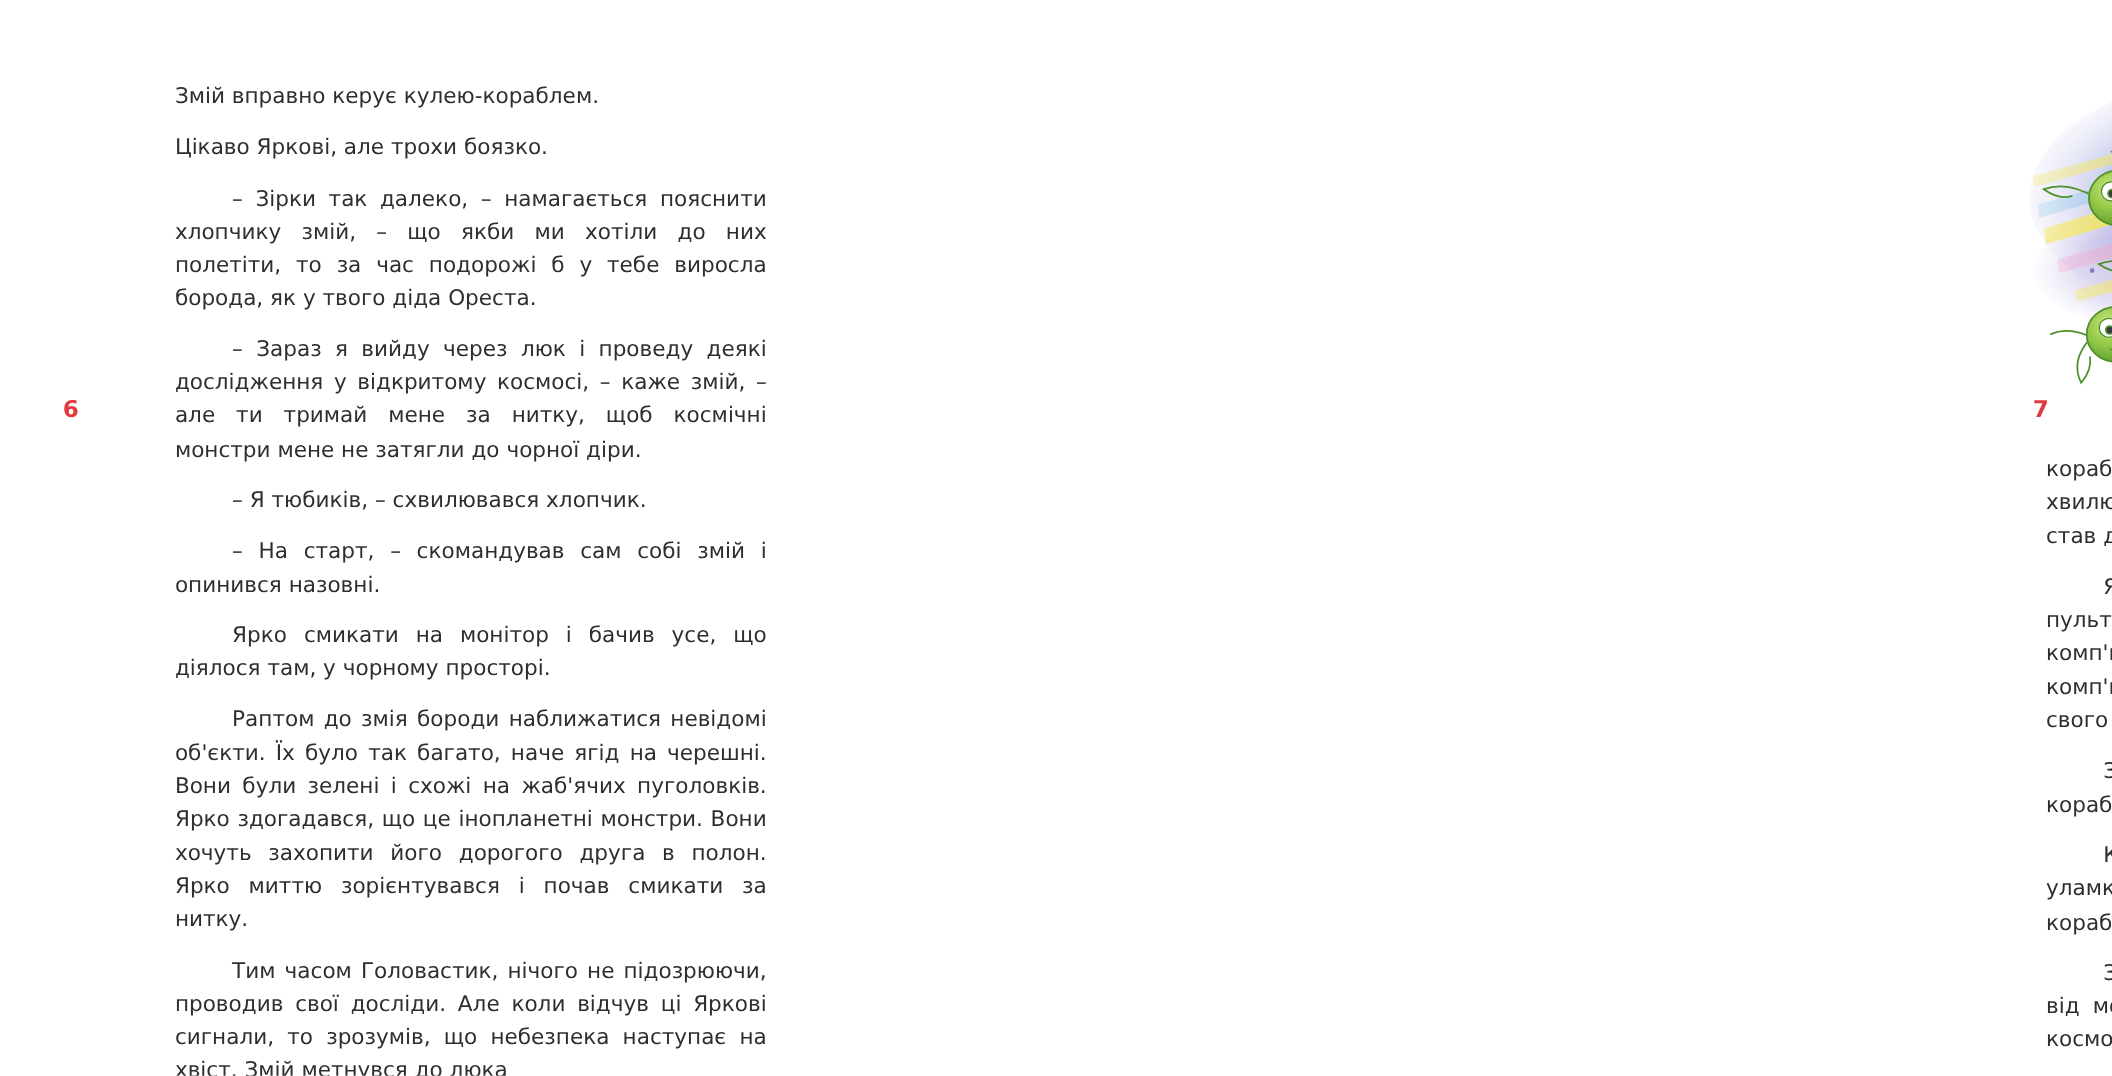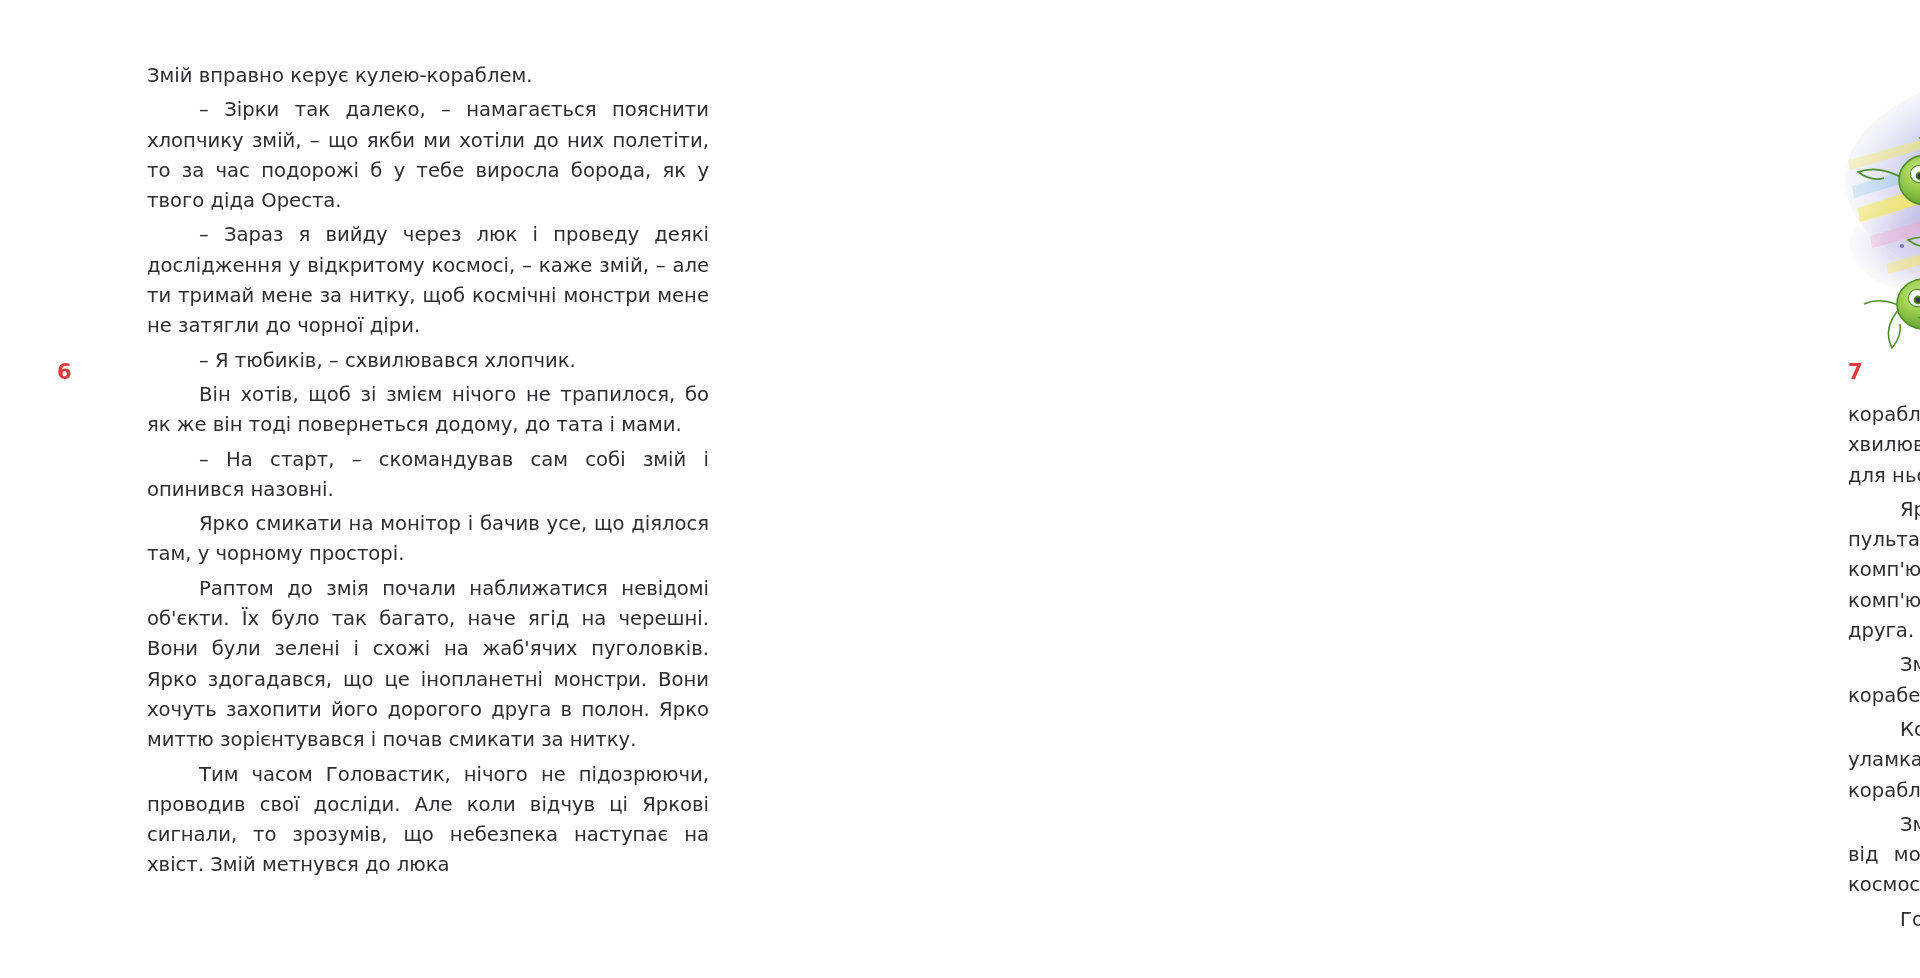--- a/index.html
+++ b/index.html
@@ -43,21 +43,21 @@
     position: absolute;
     font-family: "DejaVu Sans", sans-serif;
     font-size: 19.6px;
     line-height: 30.3px;
     color: #2e2e30;
     text-align: justify;
     text-justify: inter-word;
     hyphens: manual;
   }
   .textcol p {
-    margin: 4px;
+    margin: 16px;
     text-indent: 52px;
   }
   .textcol p.noindent { text-indent: 0; }
 
   .col-left {
     left: 143px;
     top: 57px;
     width: 570px;
   }
   .col-right {
@@ -82,27 +82,27 @@
 <body>
 
 <div class="spread">
 
   <div class="page page-left">
 
     <div class="folio folio-left">6</div>
 
     <div class="textcol col-left">
       <p class="noindent">Змій вправно керує кулею-кораблем.</p>
+      <p class="noindent">Цікаво Яркові, але трохи боязко.</p>
       <p>– Зірки так далеко, – намагається пояснити хлопчику змій, – що якби ми хотіли до них полетіти, то за час подорожі б у тебе виросла борода, як у твого діда Ореста.</p>
       <p>– Зараз я вийду через люк і проведу деякі дослідження у відкритому космосі, – каже змій, – але ти тримай мене за нитку, щоб космічні монстри мене не затягли до чорної діри.</p>
       <p>– Я тюбиків, – схвилювався хлопчик.</p>
-      <p>Він хотів, щоб зі змієм нічого не трапилося, бо як же він тоді повернеться додому, до тата і мами.</p>
       <p>– На старт, – скомандував сам собі змій і опинився назовні.</p>
       <p>Ярко смикати на монітор і бачив усе, що діялося там, у чорному просторі.</p>
-      <p>Раптом до змія почали наближатися невідомі об'єкти. Їх було так багато, наче ягід на черешні. Вони були зелені і схожі на жаб'ячих пуголовків. Ярко здогадався, що це інопланетні монстри. Вони хочуть захопити його дорогого друга в полон. Ярко миттю зорієнтувався і почав смикати за нитку.</p>
+      <p>Раптом до змія бороди наближатися невідомі об'єкти. Їх було так багато, наче ягід на черешні. Вони були зелені і схожі на жаб'ячих пуголовків. Ярко здогадався, що це інопланетні монстри. Вони хочуть захопити його дорогого друга в полон. Ярко миттю зорієнтувався і почав смикати за нитку.</p>
       <p>Тим часом Головастик, нічого не підозрюючи, проводив свої досліди. Але коли відчув ці Яркові сигнали, то зрозумів, що небезпека наступає на хвіст. Змій метнувся до люка</p>
     </div>
   </div>
 
   <div class="page page-right">
 
     <div class="folio folio-right">7</div>
 
     <div class="illus">
       <svg viewBox="0 0 420 345" xmlns="http://www.w3.org/2000/svg">

